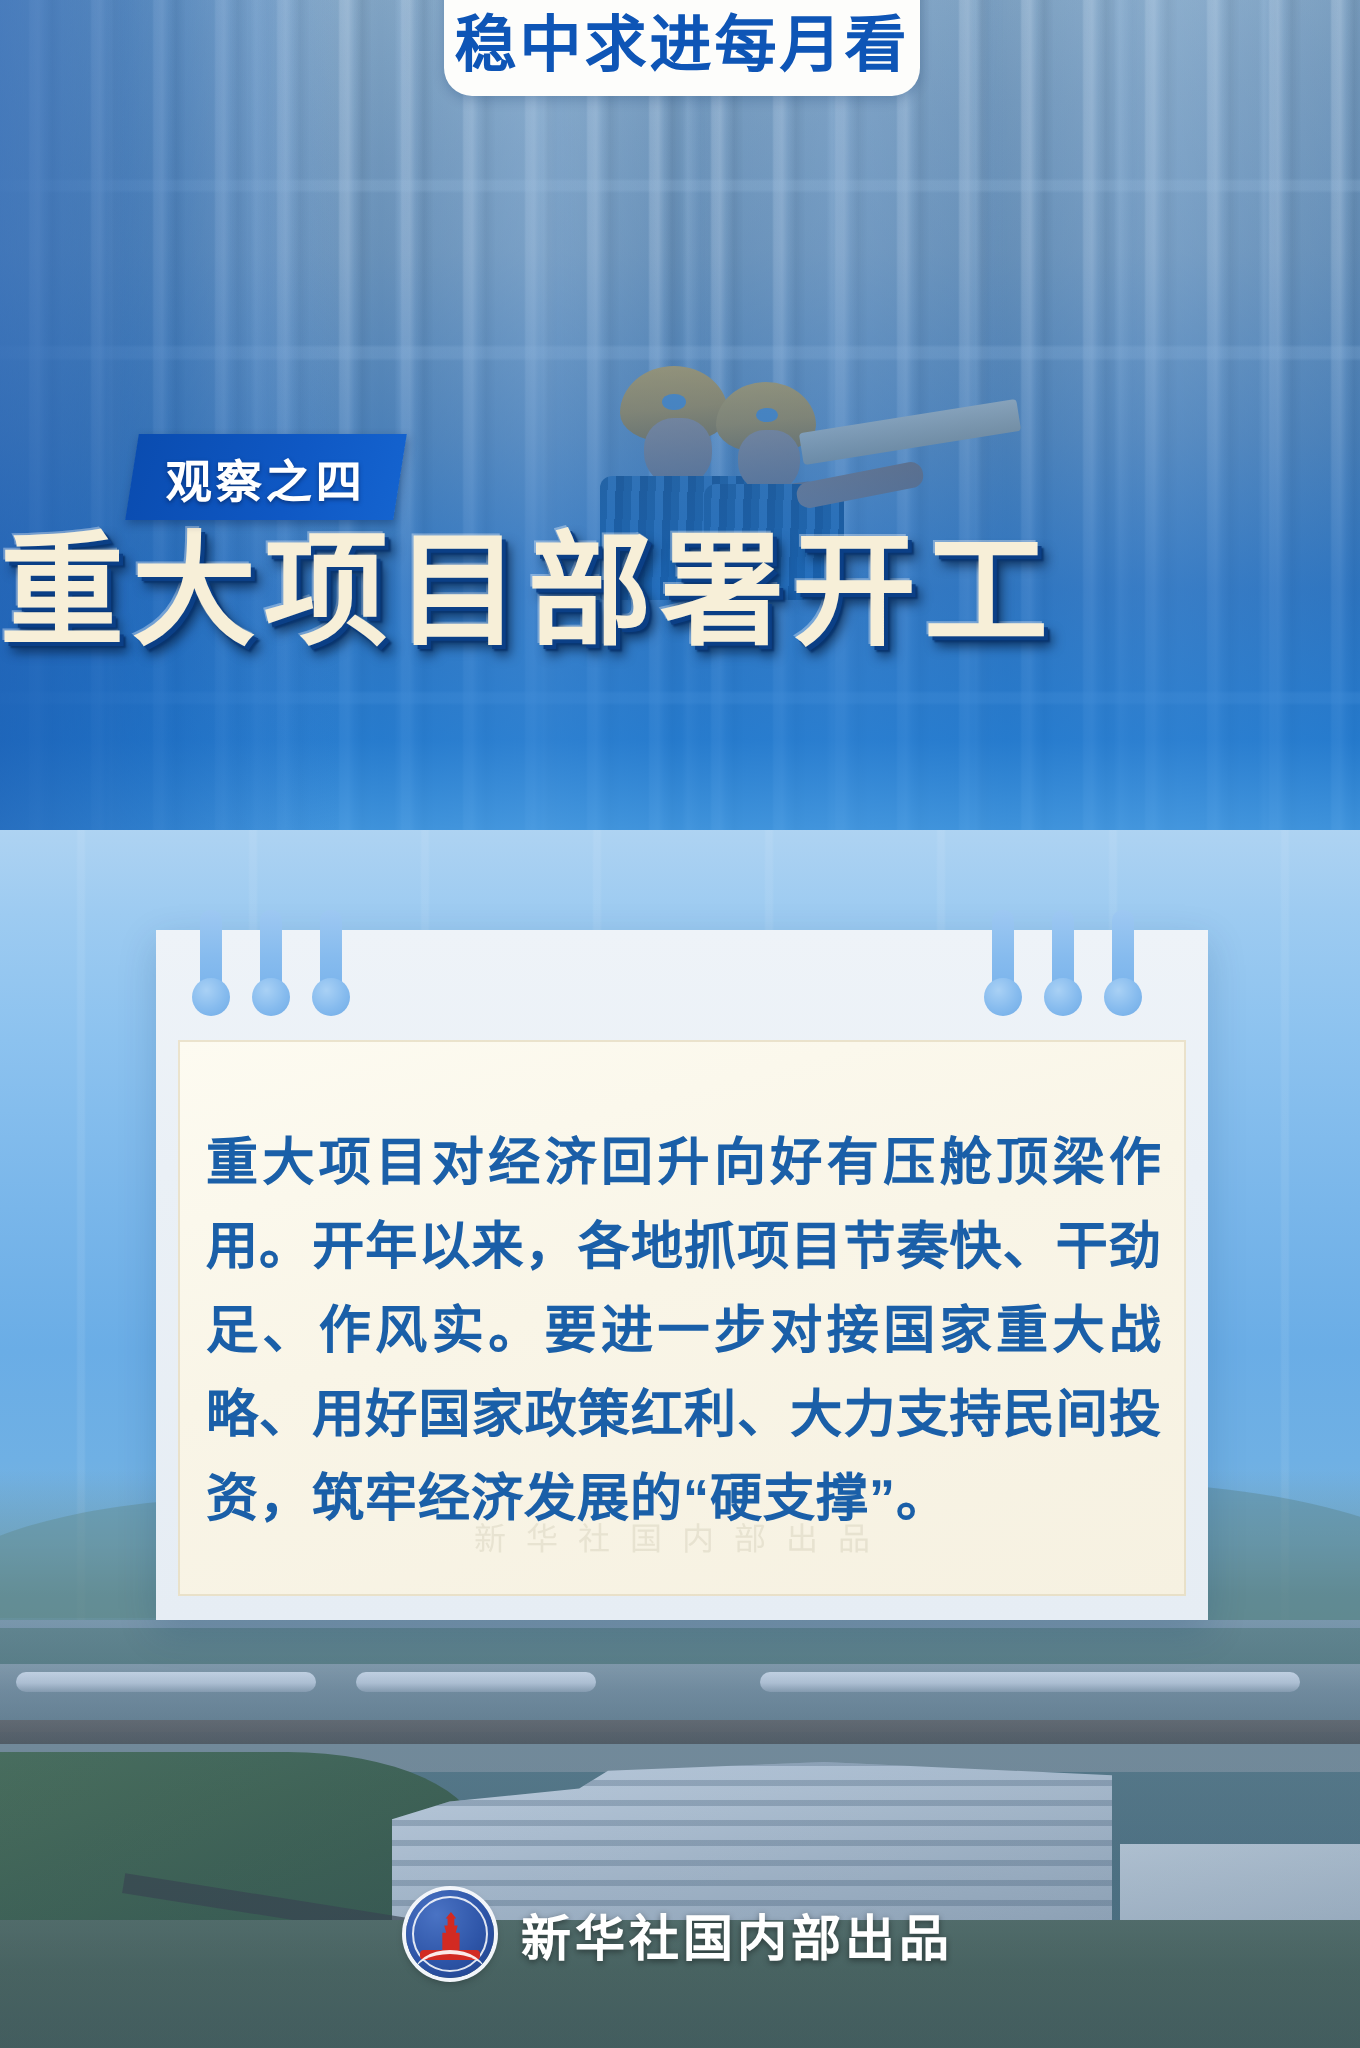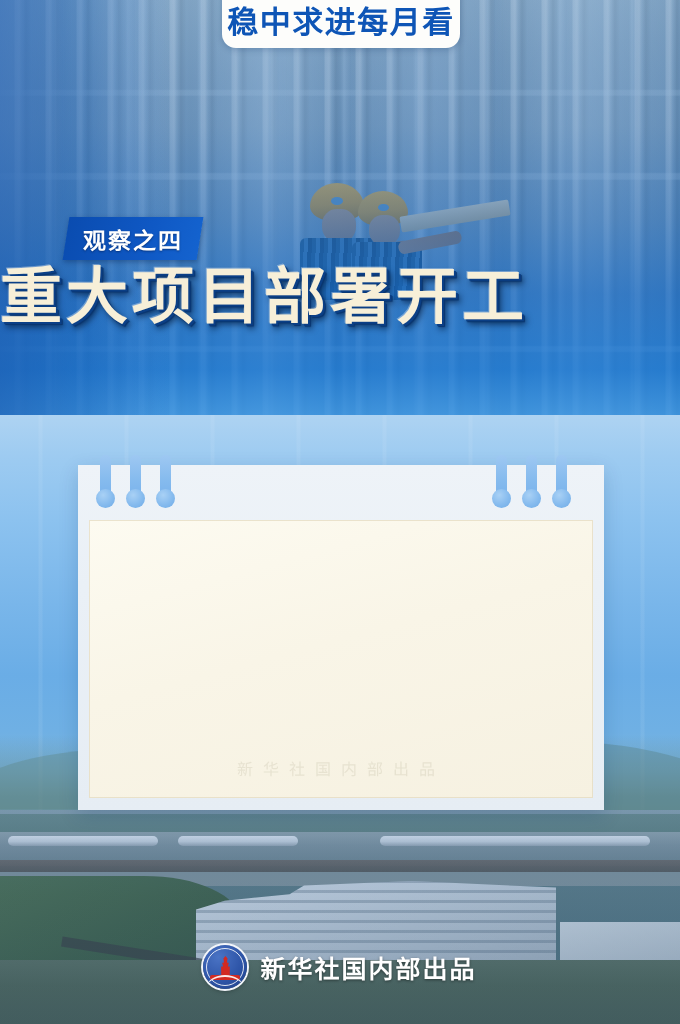--- a/index.html
+++ b/index.html
@@ -441,20 +441,21 @@
     <div class="pin" style="left:448px;">
       <div class="stem"></div>
       <div class="knob"></div>
     </div>
     <div class="pin" style="left:478px;">
       <div class="stem"></div>
       <div class="knob"></div>
     </div>
   </div>
 
+  <div class="body-text">重大项目对经济回升向好有压舱顶梁作用。开年以来，各地抓项目节奏快、干劲足、作风实。要进一步对接国家重大战略、用好国家政策红利、大力支持民间投资，筑牢经济发展的“硬支撑”。</div>
 
   <div class="photo-bottom">
     <div class="bp-sky"></div>
     <div class="bp-hill-far"></div>
     <div class="bp-rail"></div>
     <div class="bp-train" style="left:8px; width:150px;"></div>
     <div class="bp-train" style="left:178px; width:120px;"></div>
     <div class="bp-train" style="left:380px; width:270px;"></div>
     <div class="bp-rail2"></div>
     <div class="bp-road"></div>

